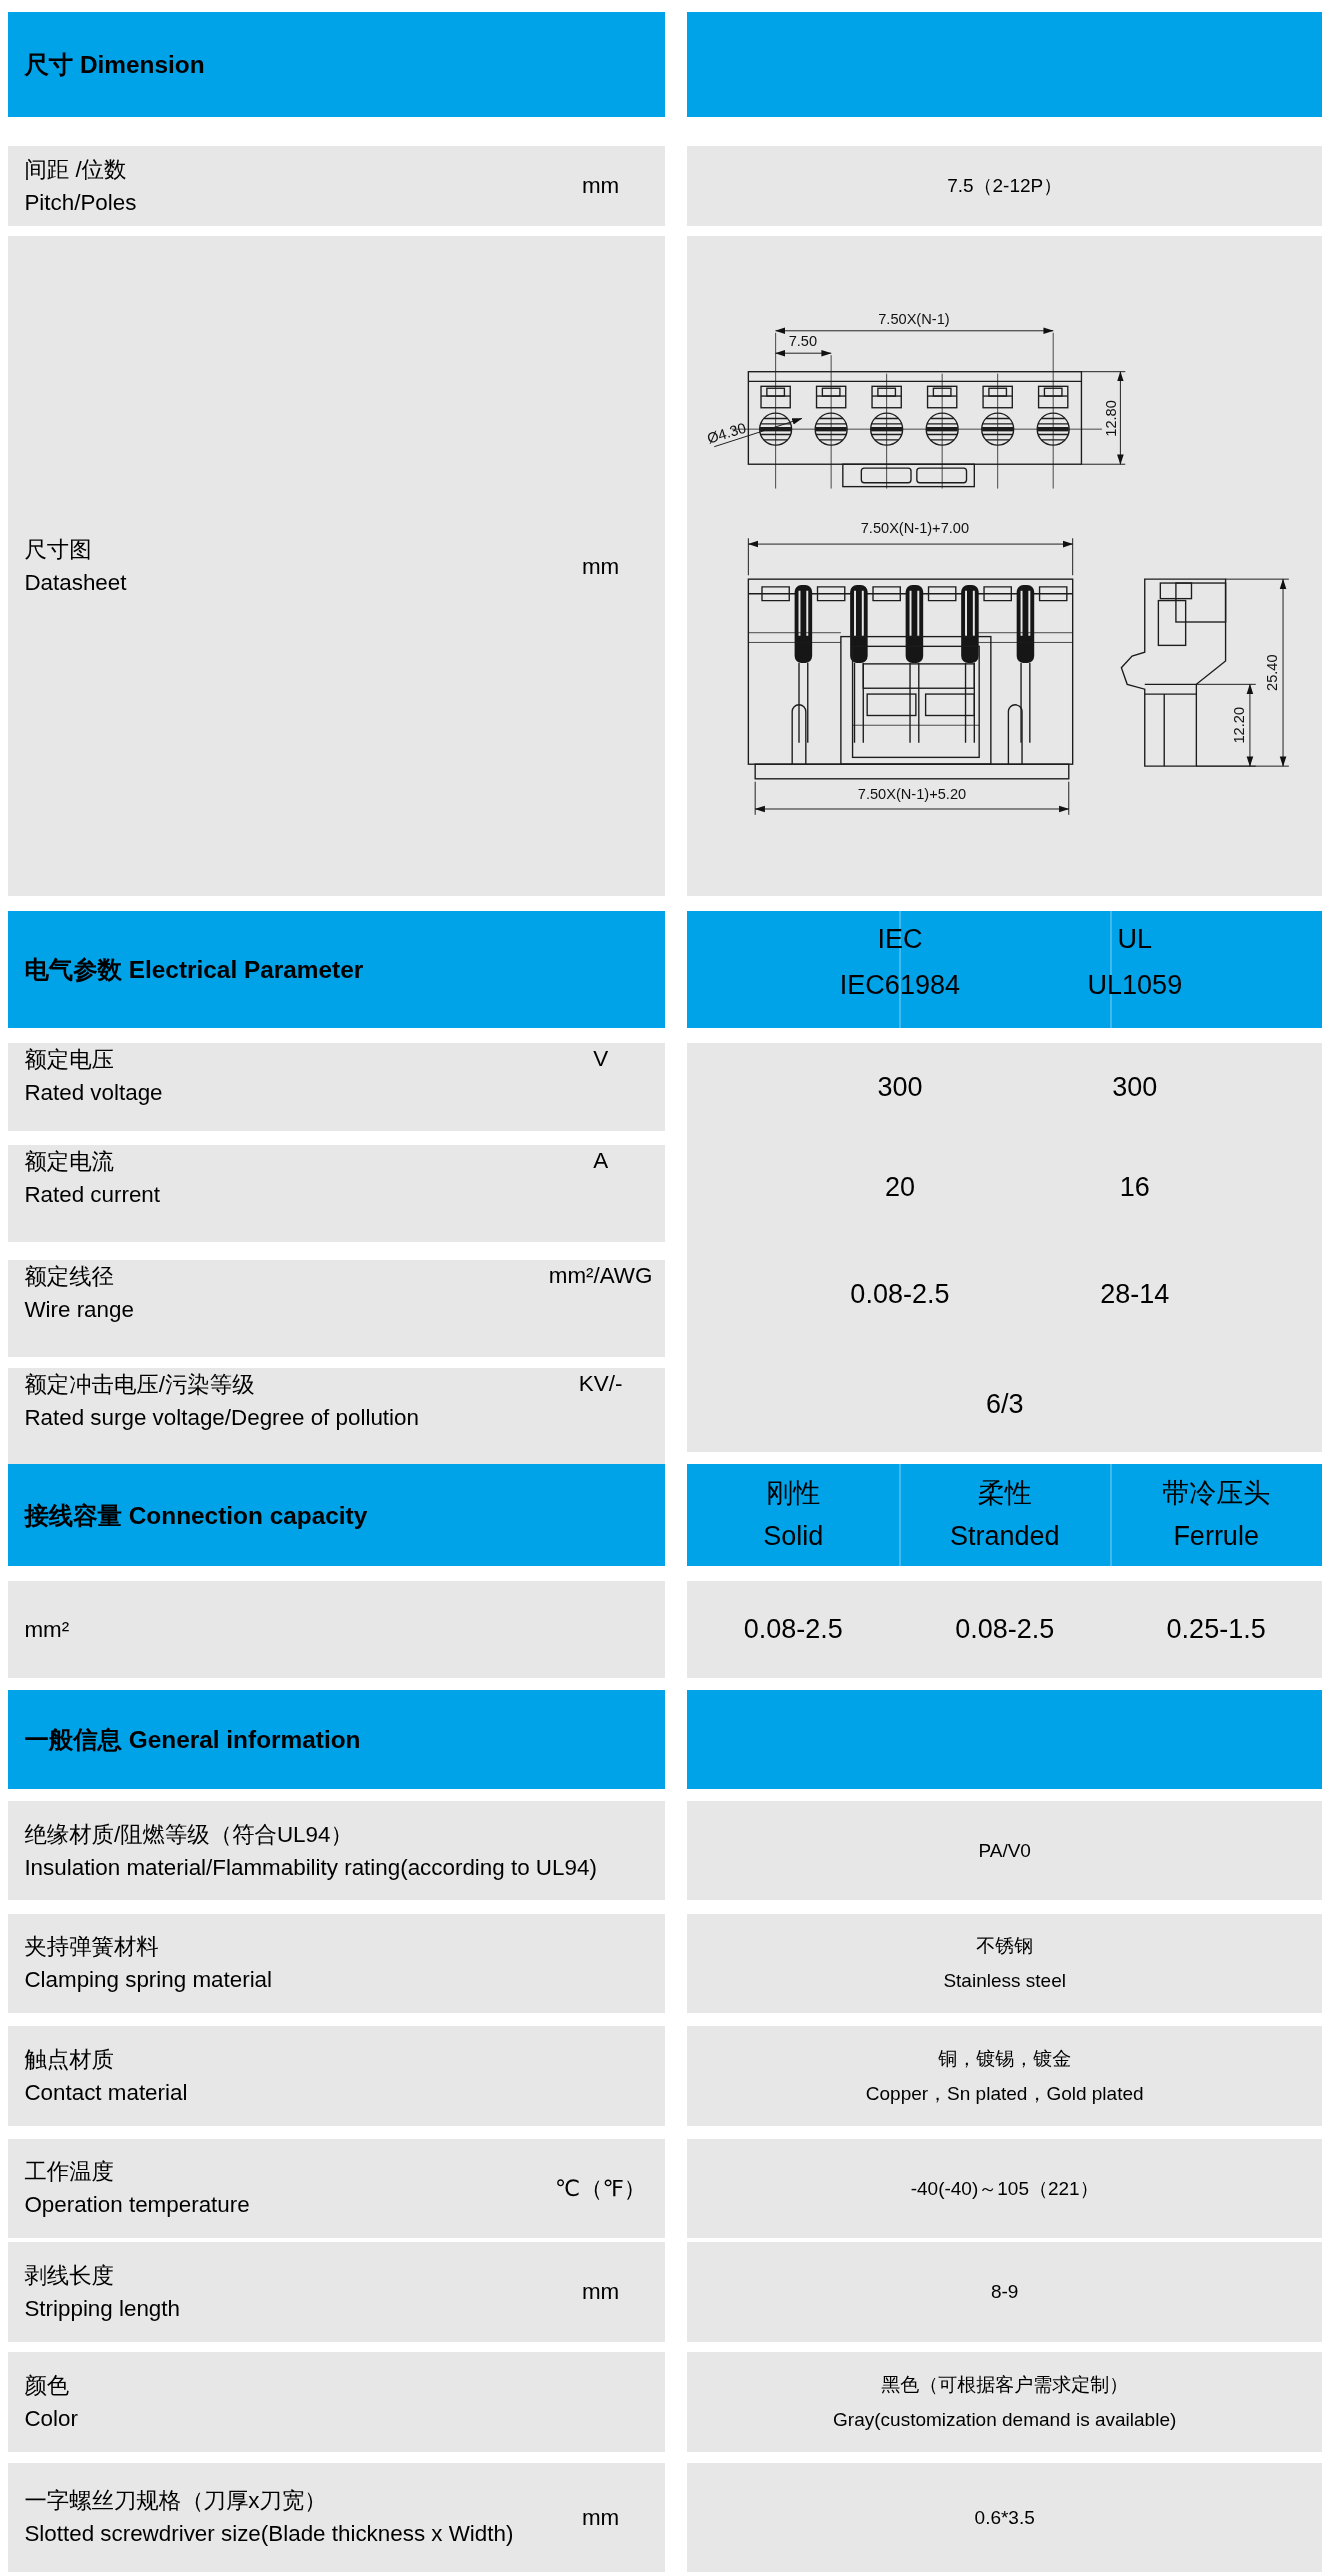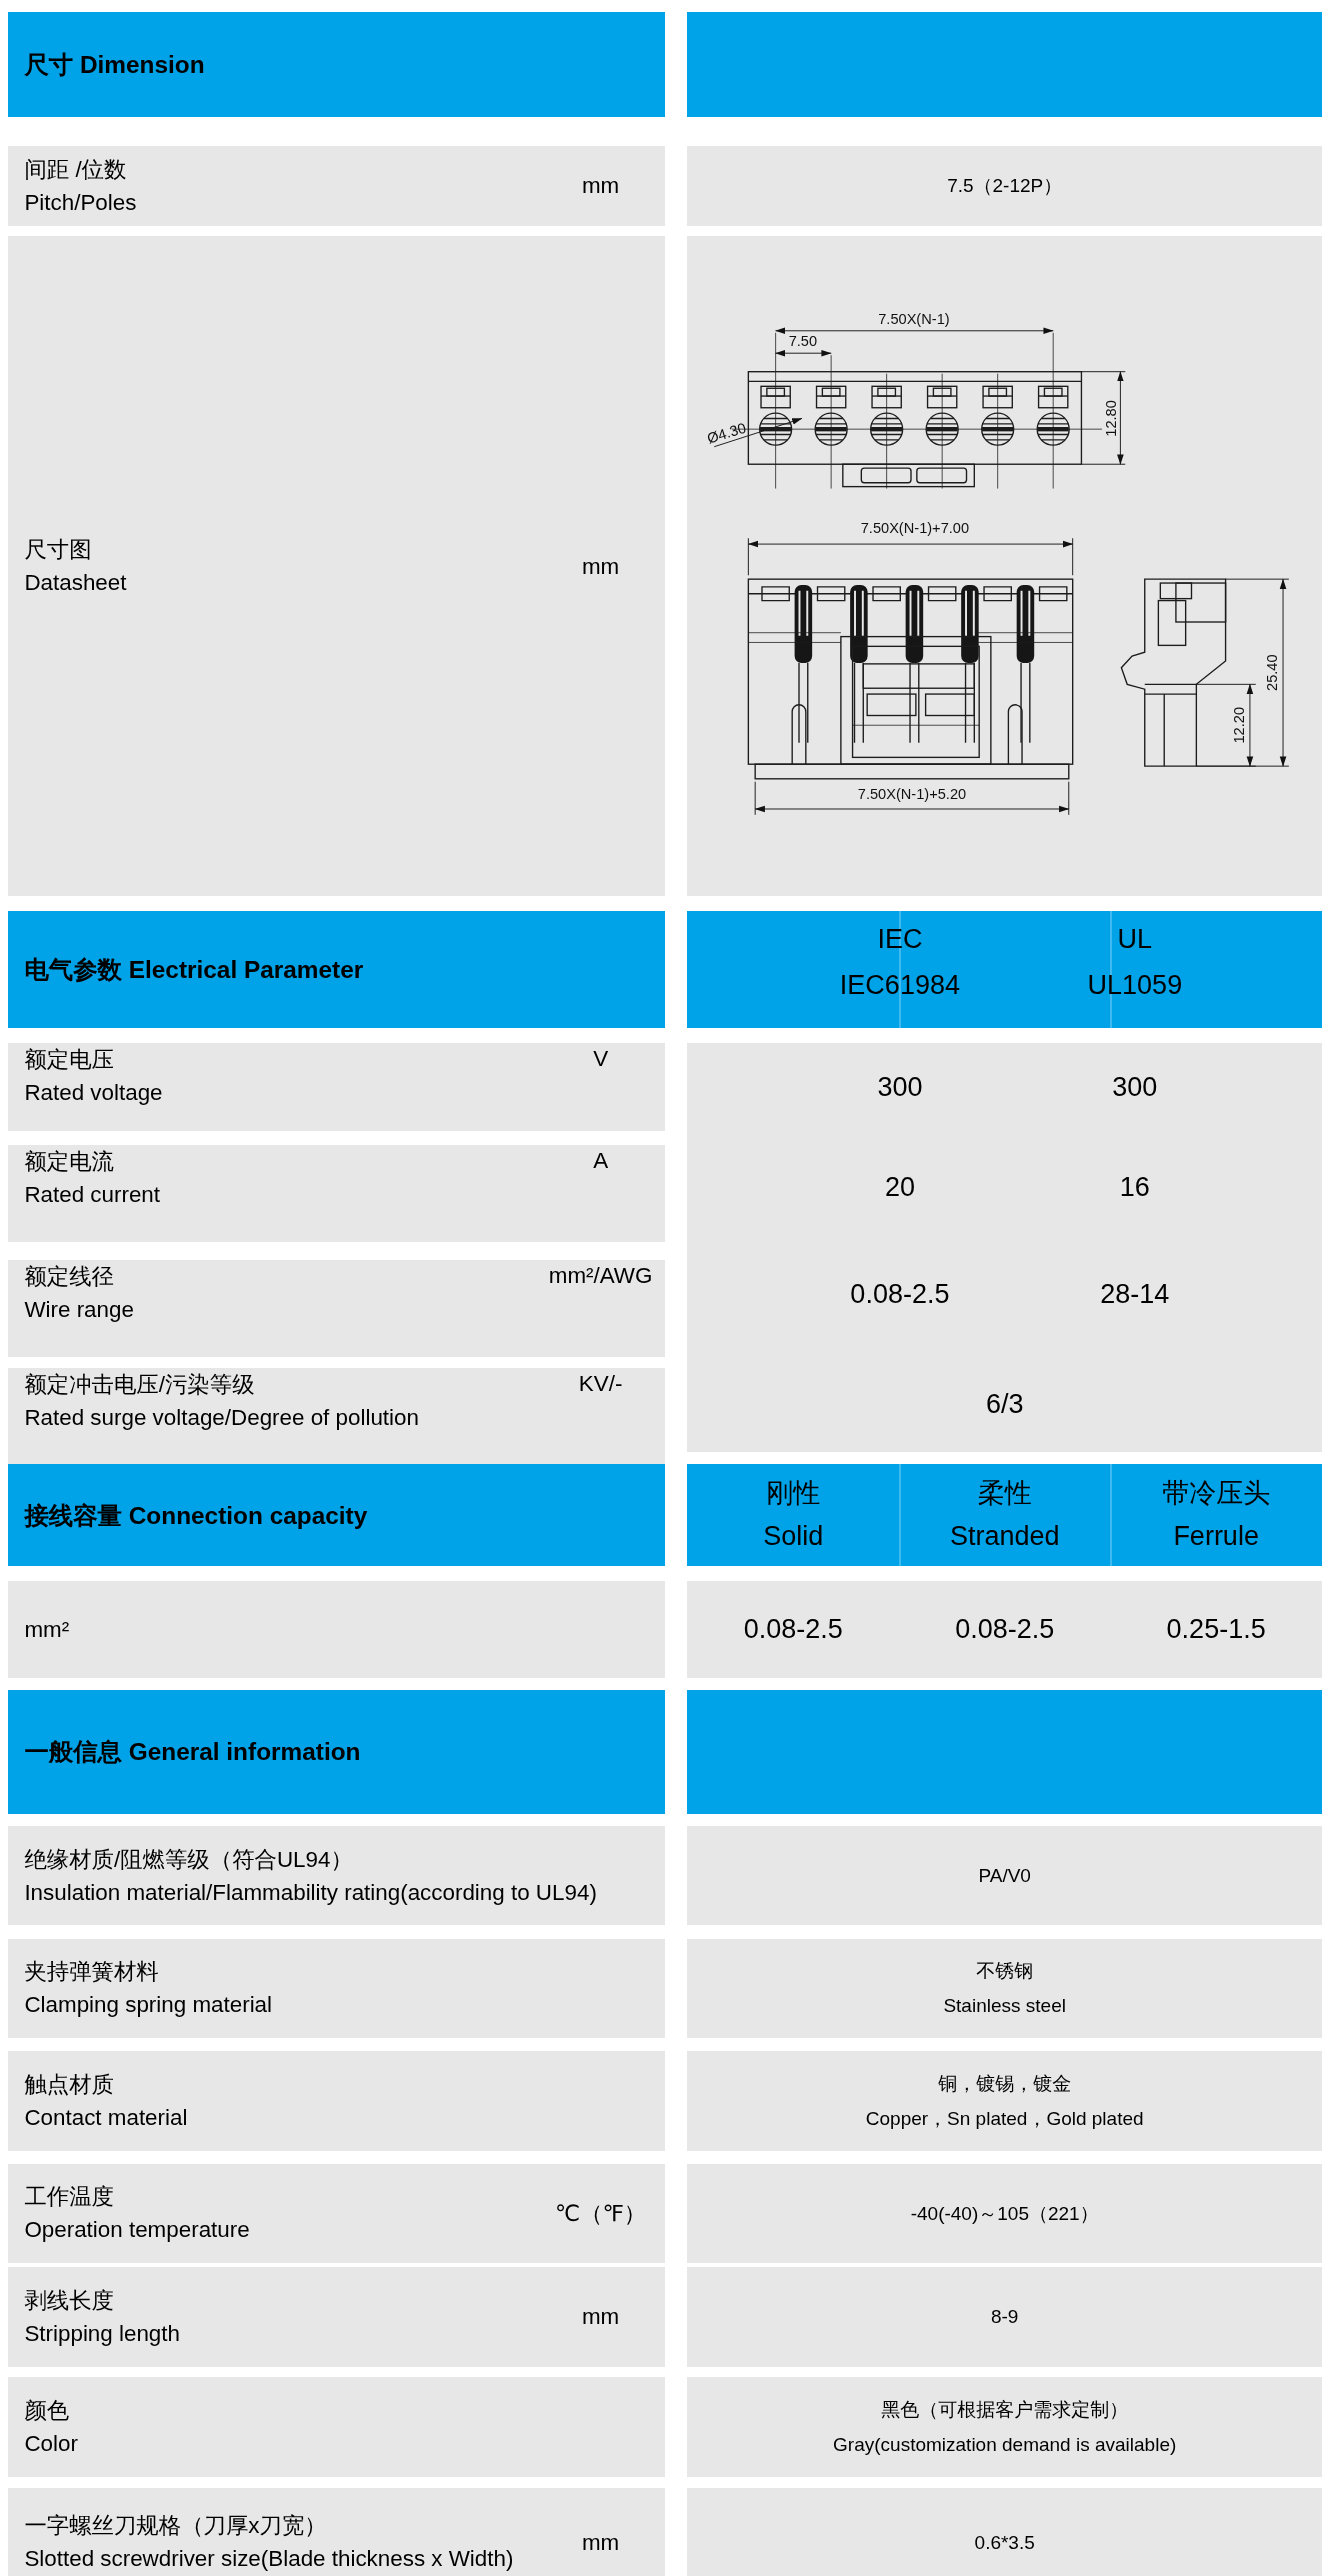--- a/index.html
+++ b/index.html
@@ -277,21 +277,21 @@
     <div class="cl">
       <div class="lbl">mm²</div>
     </div>
     <div class="cr abs">
       <span class="pos" style="left:16.7%;top:50%">0.08-2.5</span>
       <span class="pos" style="left:50%;top:50%">0.08-2.5</span>
       <span class="pos" style="left:83.3%;top:50%">0.25-1.5</span>
     </div>
   </div>
 
-  <div class="row blue" style="height:124px;margin-bottom:12.7px">
+  <div class="row blue" style="height:99px;margin-bottom:12.7px">
     <div class="cl">
       <span class="title">一般信息 General information</span>
     </div>
     <div class="cr"></div>
   </div>
 
   <div class="row" style="height:99px;margin-bottom:13.6px">
     <div class="cl">
       <div class="lbl">
         <div>绝缘材质/阻燃等级（符合UL94）</div>

